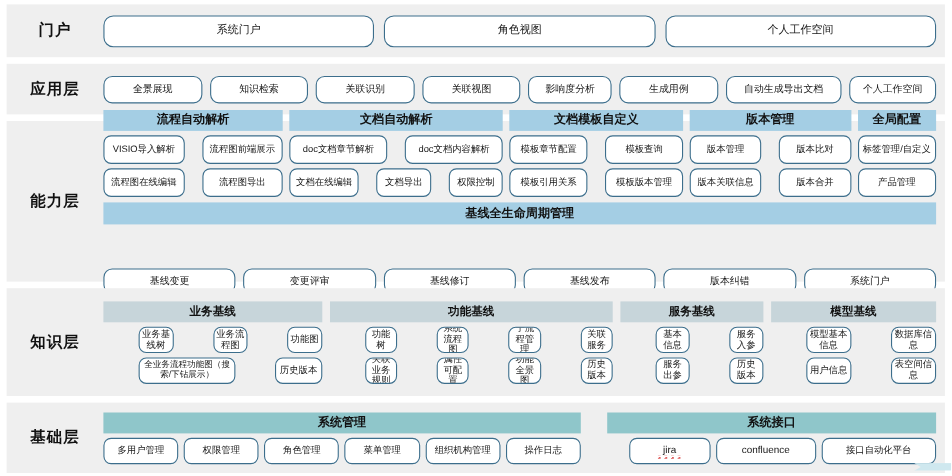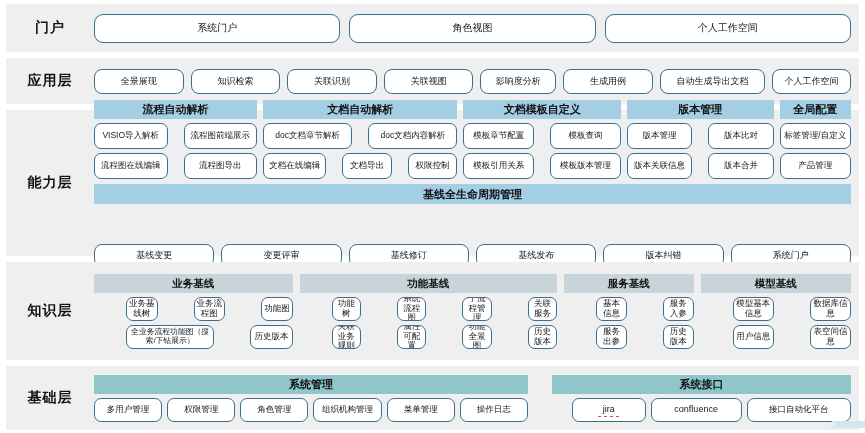--- a/index.html
+++ b/index.html
@@ -294,22 +294,22 @@
     <div class="band-label">基础层</div>
     <div class="band-body">
       <div class="fo-grid">
 
         <div class="fo-col" style="flex:1.45">
           <div class="grp-head teal">系统管理</div>
           <div class="fo-row">
             <div class="pill">多用户管理</div>
             <div class="pill">权限管理</div>
             <div class="pill">角色管理</div>
+            <div class="pill">菜单管理</div>
             <div class="pill">组织机构管理</div>
-            <div class="pill">菜单管理</div>
             <div class="pill">操作日志</div>
           </div>
         </div>
 
         <div class="fo-col" style="flex:1">
           <div class="grp-head teal">系统接口</div>
           <div class="fo-row">
             <div class="pill latin squiggle">jira</div>
             <div class="pill latin" style="flex:1.25">confluence</div>
             <div class="pill" style="flex:1.45">接口自动化平台</div>

